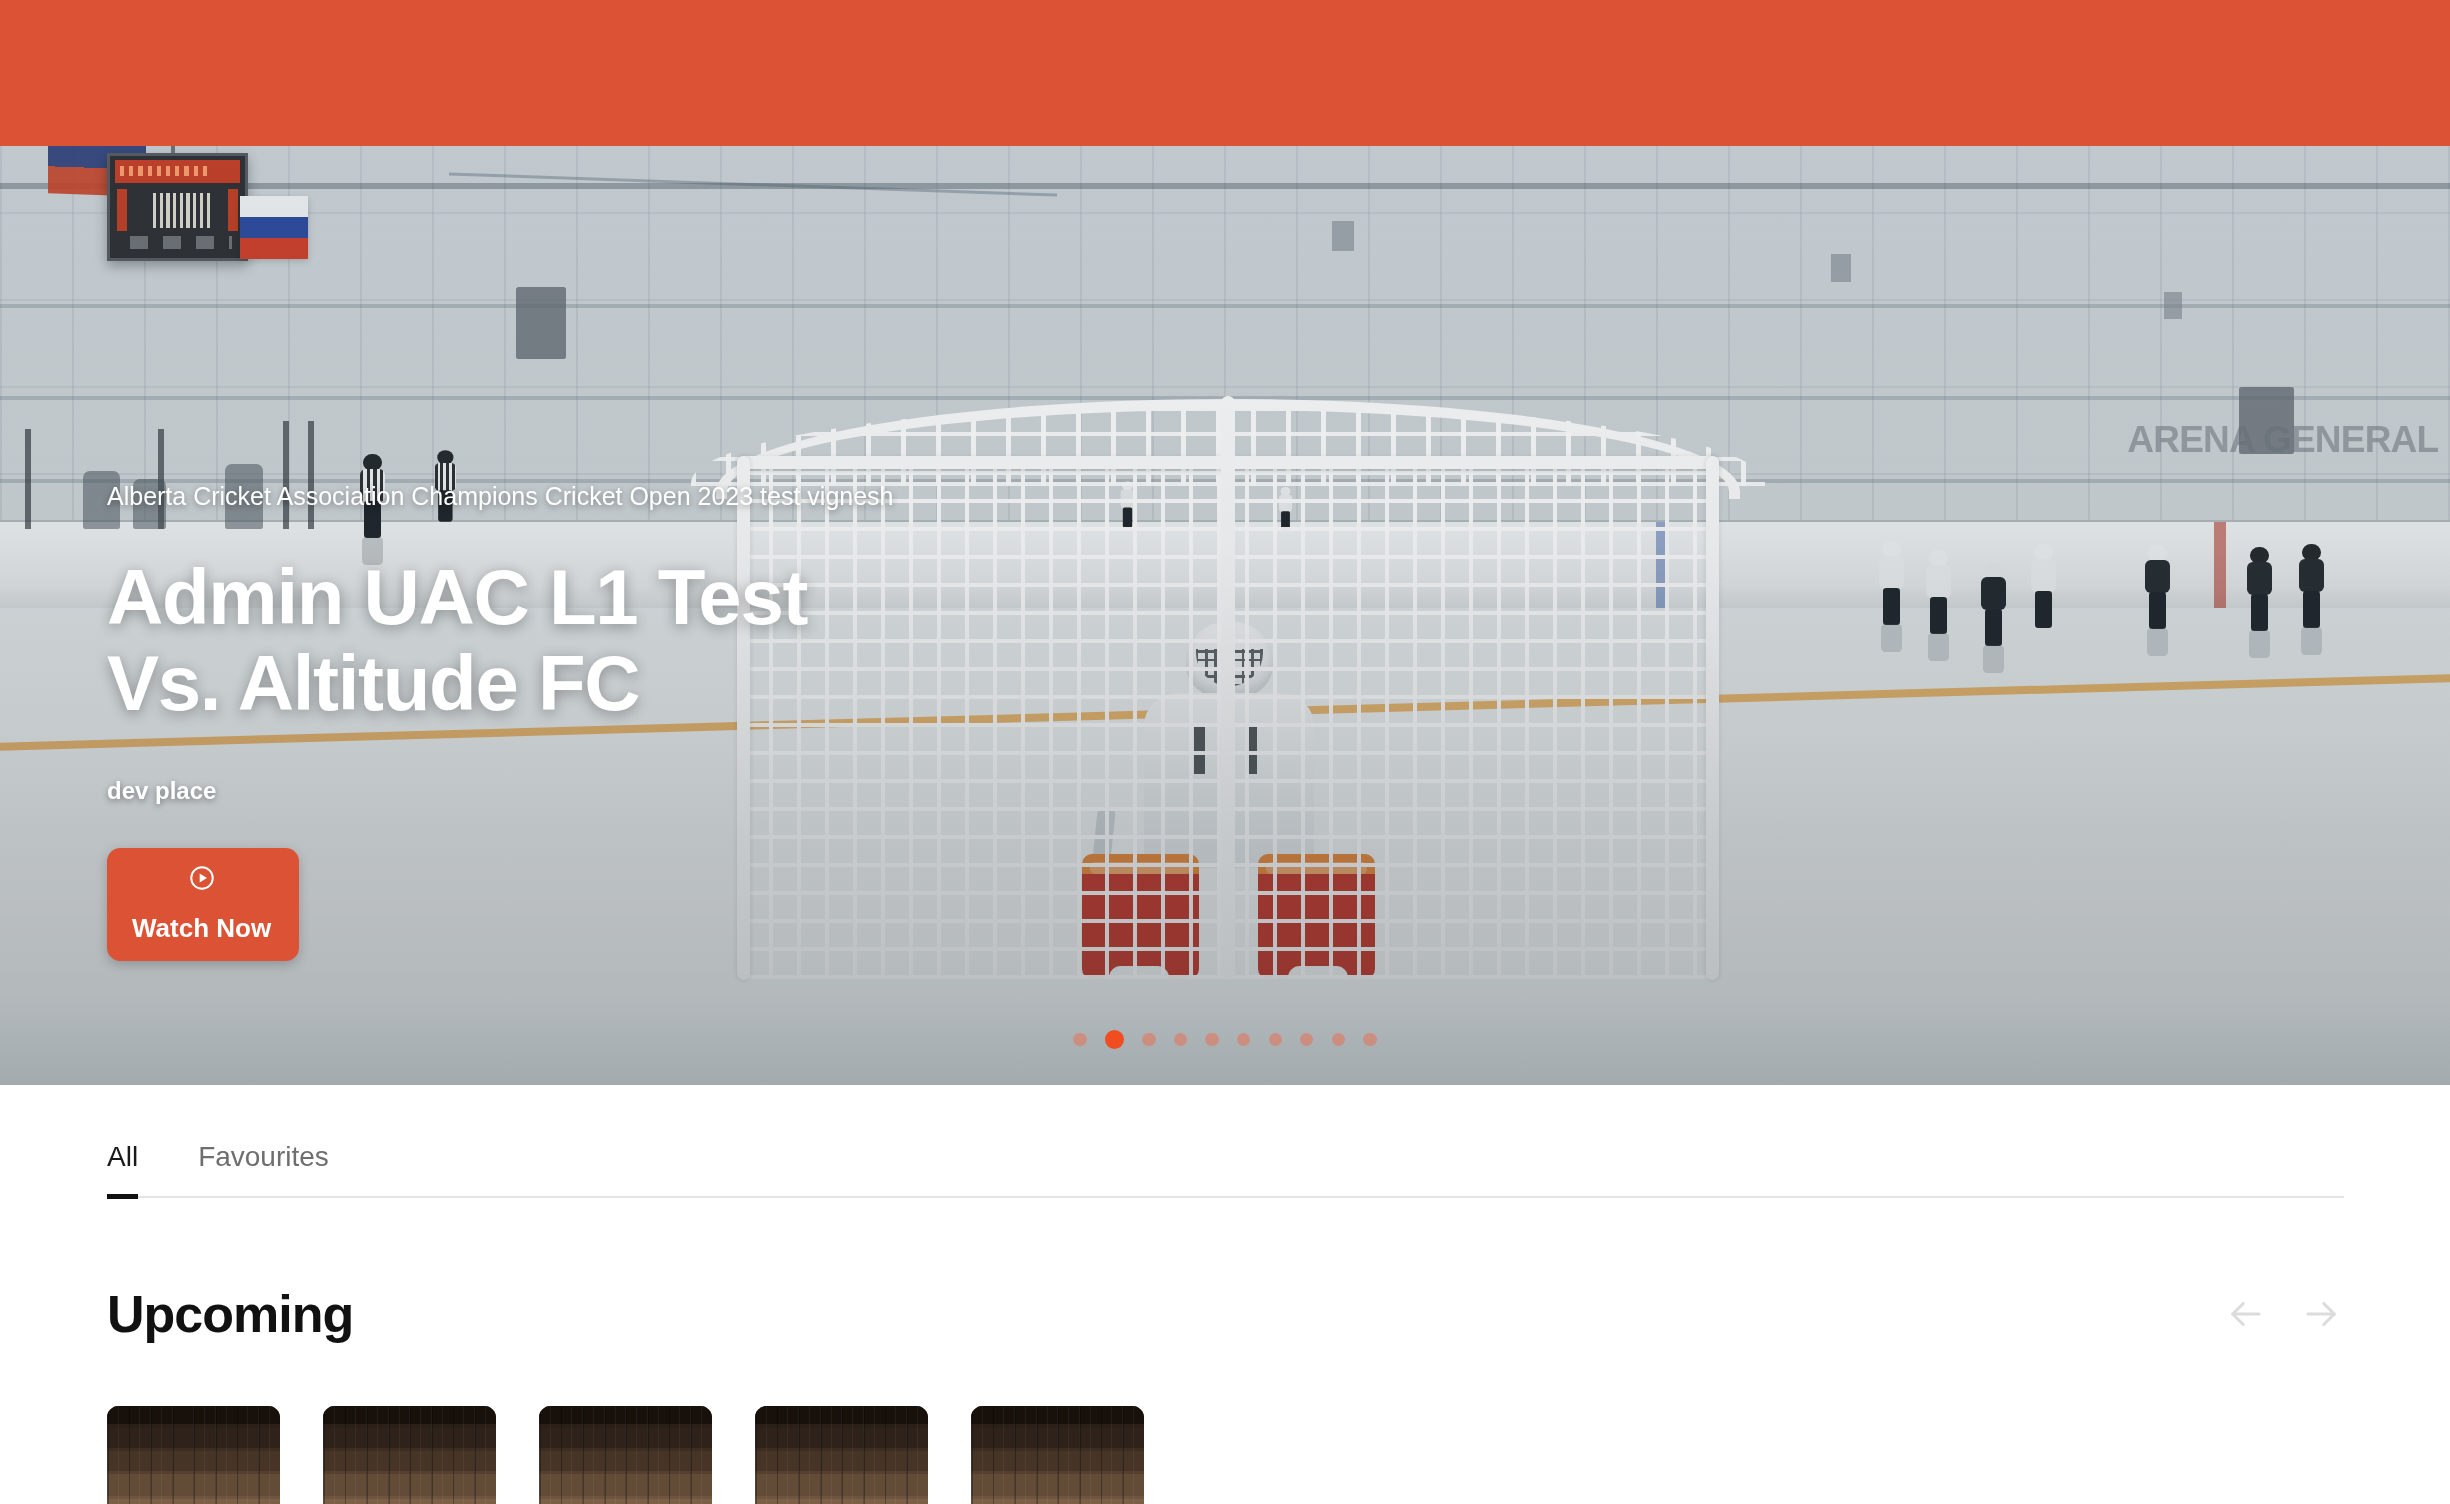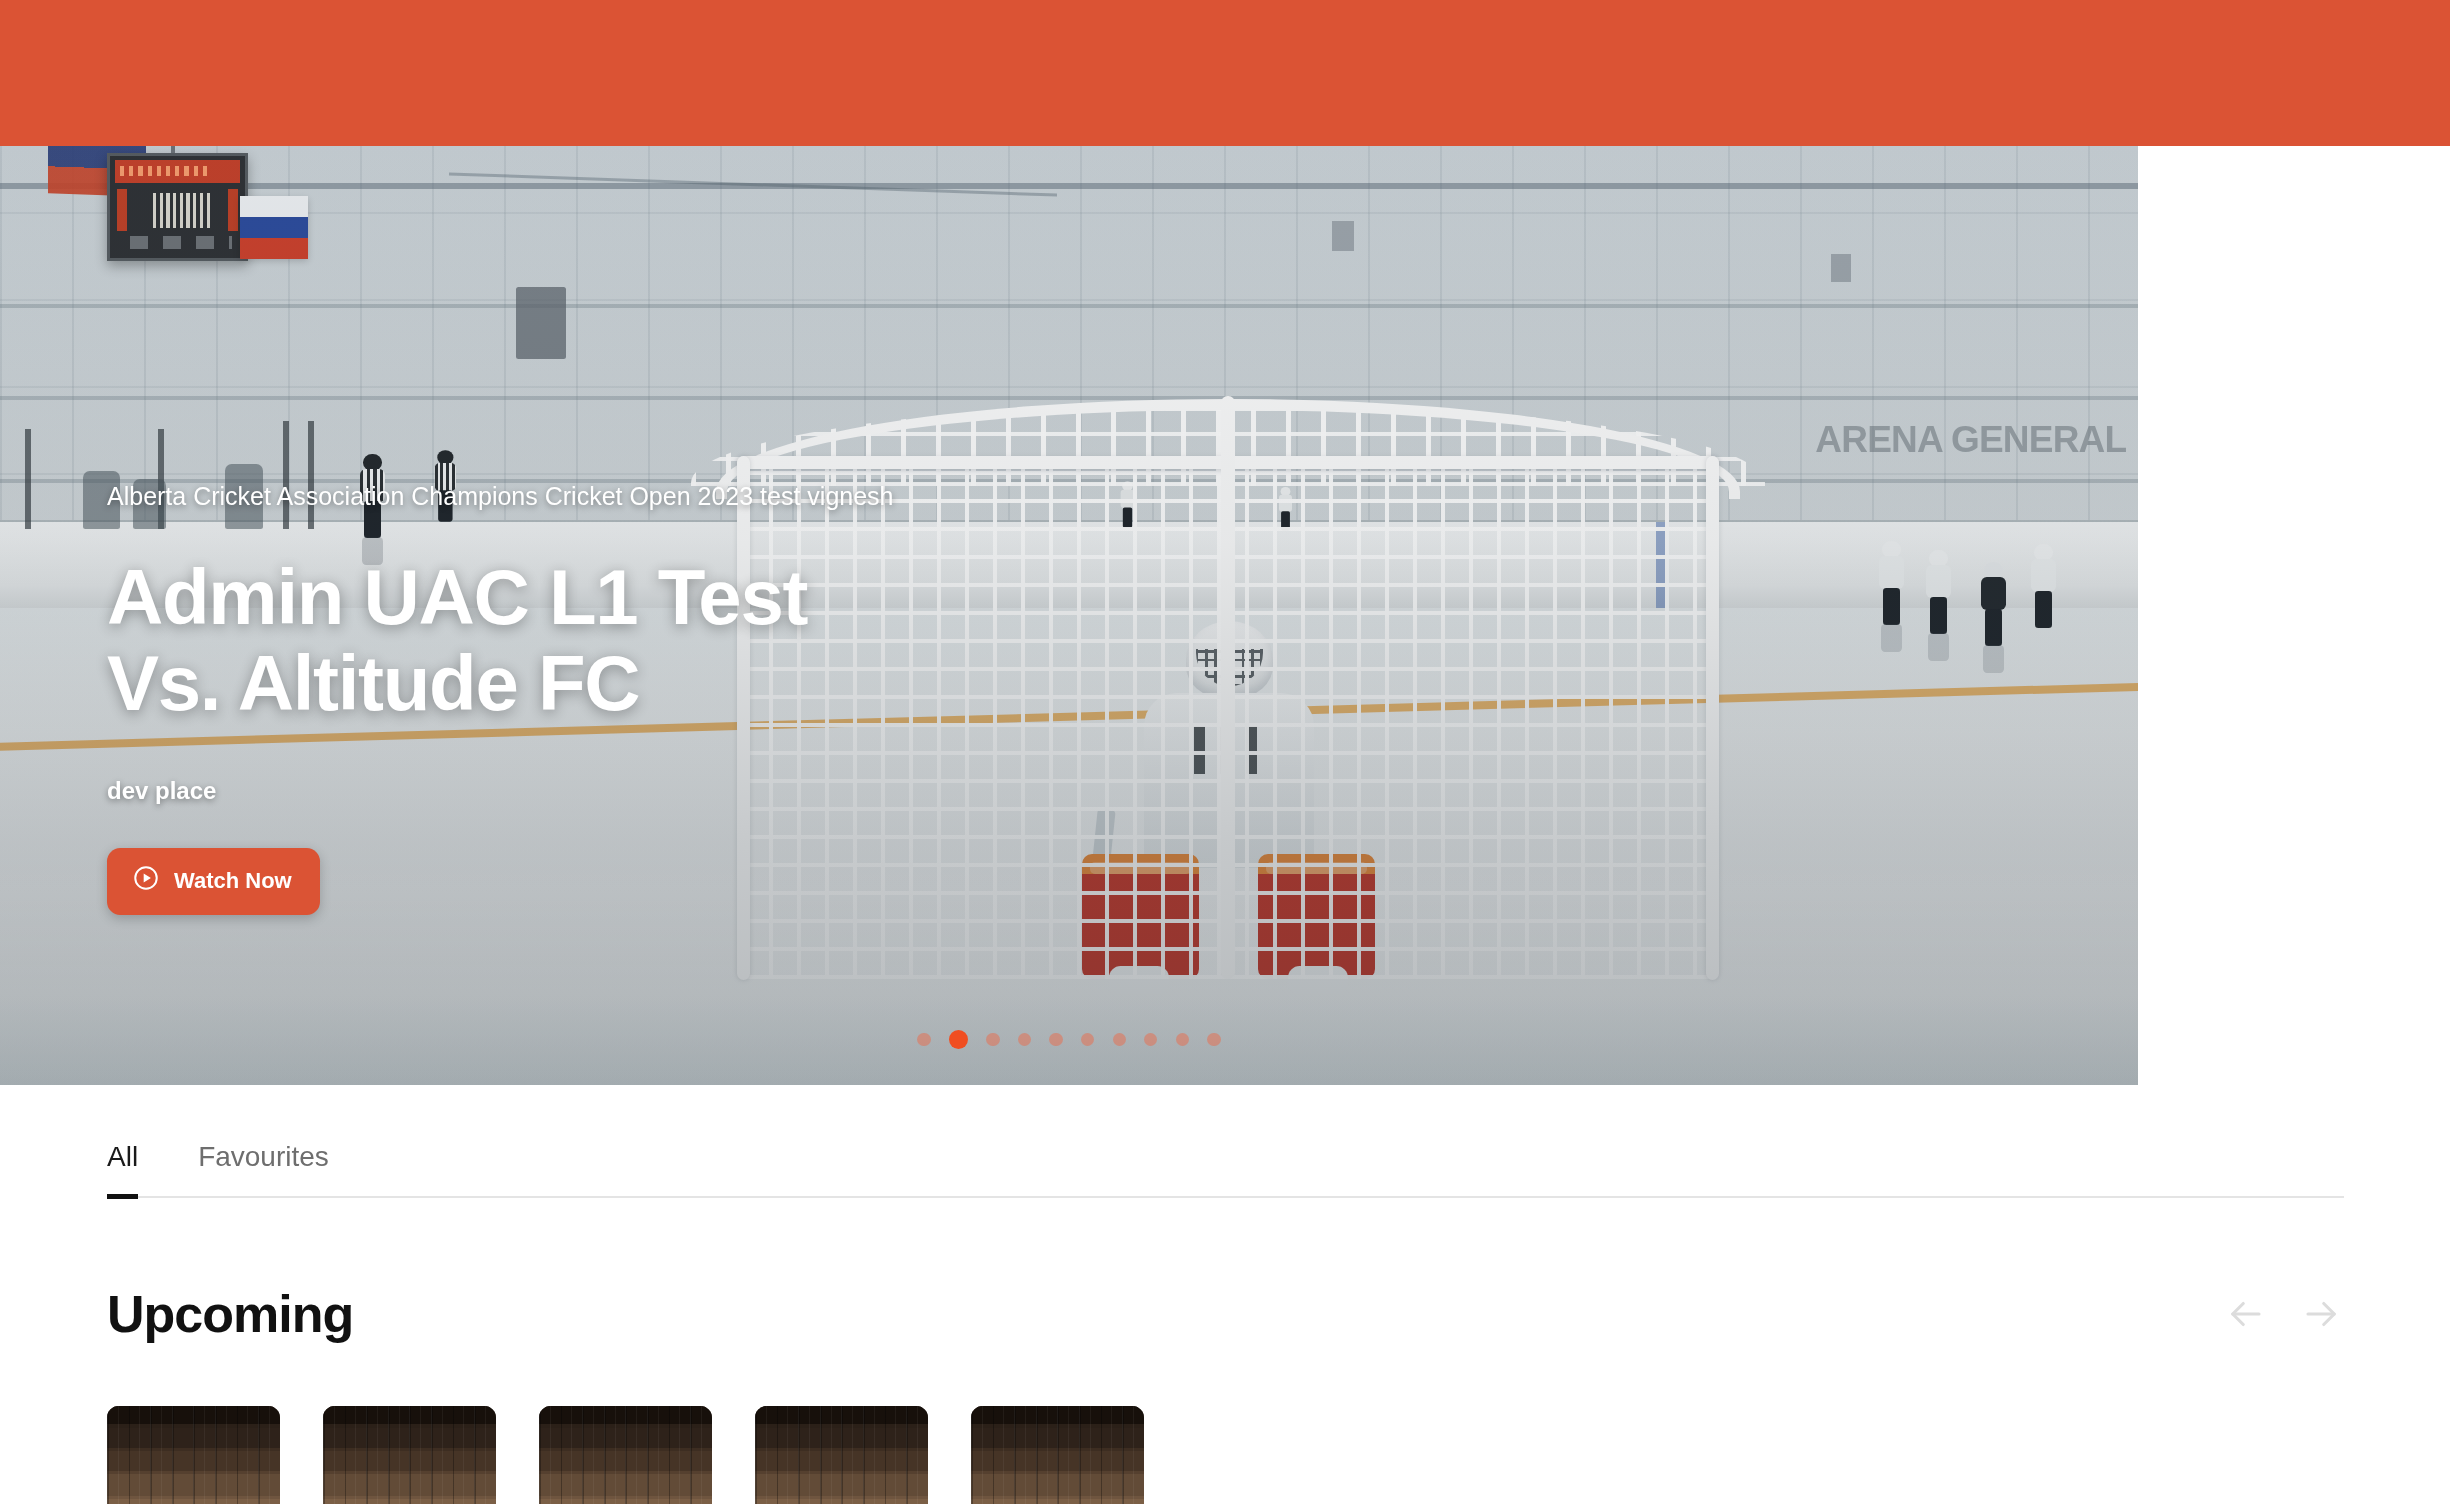--- a/index.html
+++ b/index.html
@@ -62,21 +62,21 @@
     width:43px; height:5.8px; border-radius:3.3px; background:#15151a;
   }
   .av-body {
     position:absolute; left:50%; bottom:0; transform:translateX(-50%);
     width:52px; height:18.3px; border-radius:20px 20px 0 0;
     background:#1d1d22;
   }
 
   
   .hero {
-    position:absolute; top:146px; left:0; width:2138px; height:939px;
+    position:absolute; top:146px; left:0; width:2450px; height:939px;
     overflow:hidden; background:#b9c3c8;
   }
   .rink {
     position:absolute; inset:0;
     background:
       linear-gradient(180deg,#c6ced3 0%,#cfd6da 18%,#d9dfe2 34%,#e2e7e9 46%,#e9edee 60%,#eef1f2 100%);
   }
   
   .wall {
     position:absolute; left:0; top:0; width:2450px; height:416px;
@@ -310,22 +310,23 @@
     text-shadow:0 1.7px 6.7px rgba(0,0,0,.40);
   }
   .hero-date {
     margin-top:43px; font-size:26px; font-weight:600;
     text-shadow:0 1.7px 6.7px rgba(0,0,0,.40);
   }
   .watch-btn {
     margin-top:43px; display:inline-flex; align-items:center; gap:14px;
     background:#db5334; color:#fff; border:none; cursor:pointer;
     padding:16.6px 28px 16.6px 25px; border-radius:13.3px;
-    font-size:22px; font-weight:600; font-family:inherit;
+    font-size:26px; font-weight:600; font-family:inherit;
     box-shadow:0 3.3px 11.7px rgba(0,0,0,.20);
+    flex-direction:column;
   }
   .dots {
     position:absolute; left:0; right:0; bottom:36px;
     display:flex; justify-content:center; align-items:center; gap:18.3px; z-index:7;
   }
   .dot {
     width:13.3px; height:13.3px; border-radius:50%;
     background:rgba(232,110,78,0.52); cursor:pointer;
   }
   .dot.active { width:19px; height:19px; background:#f04e21; }

